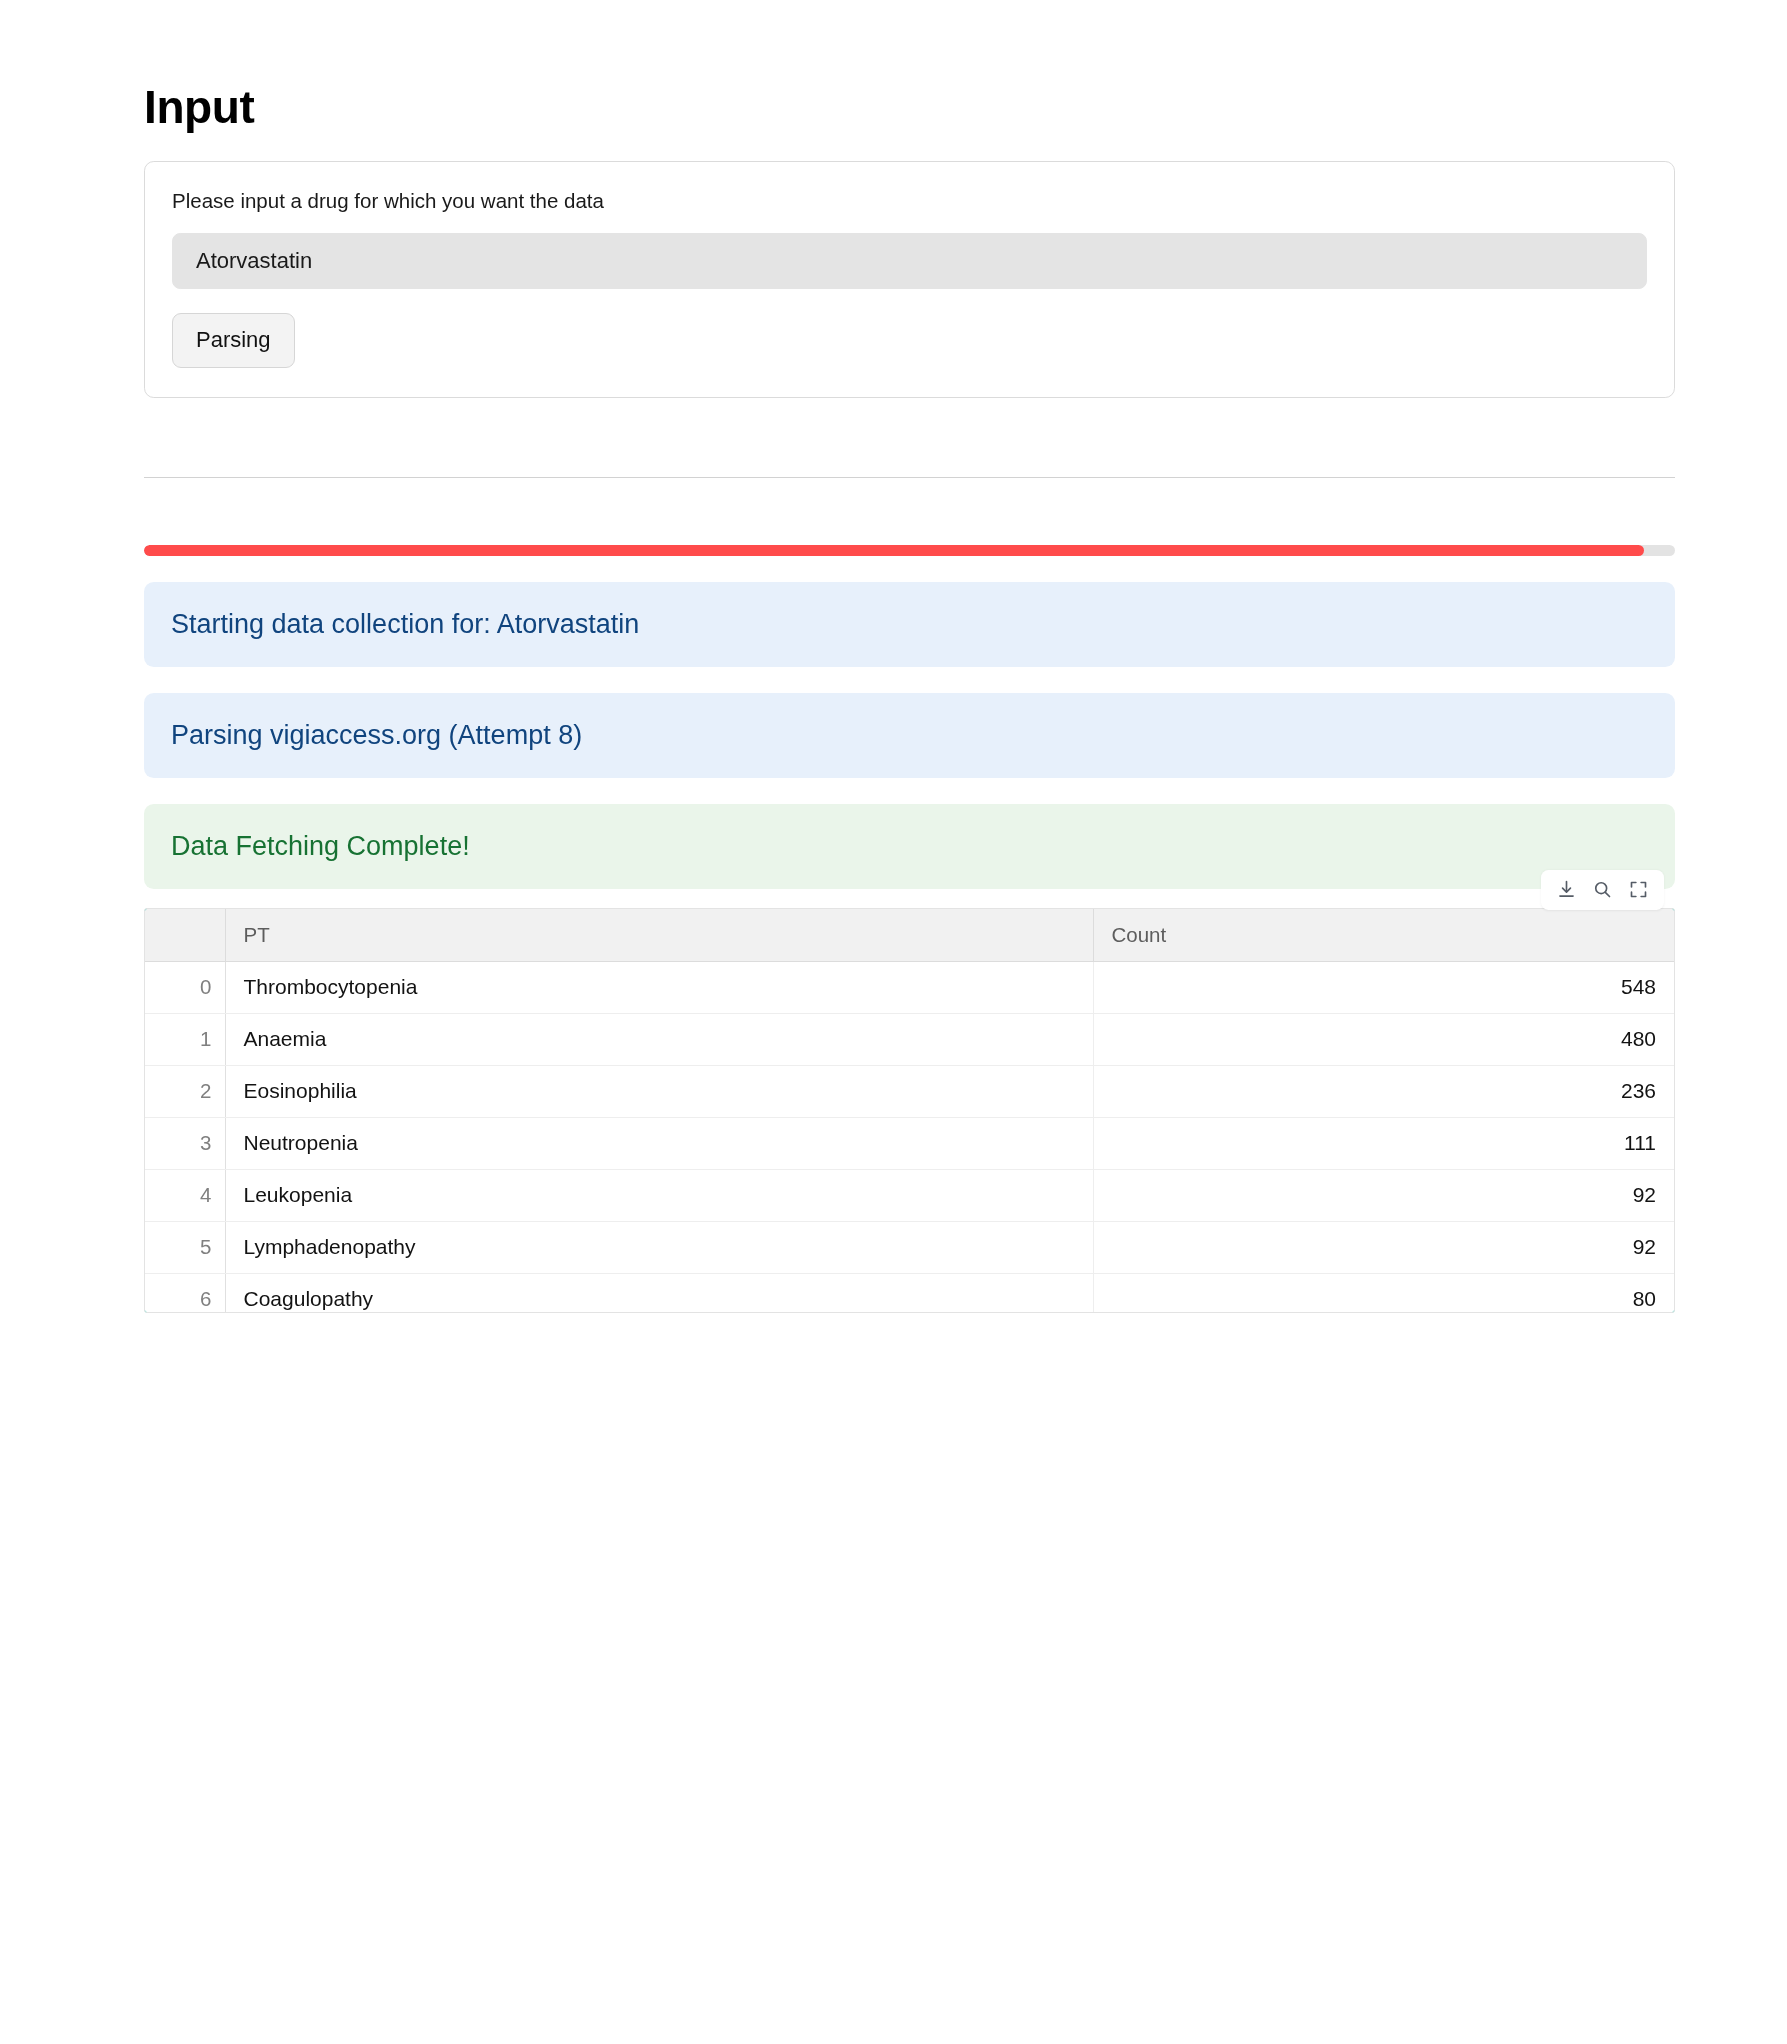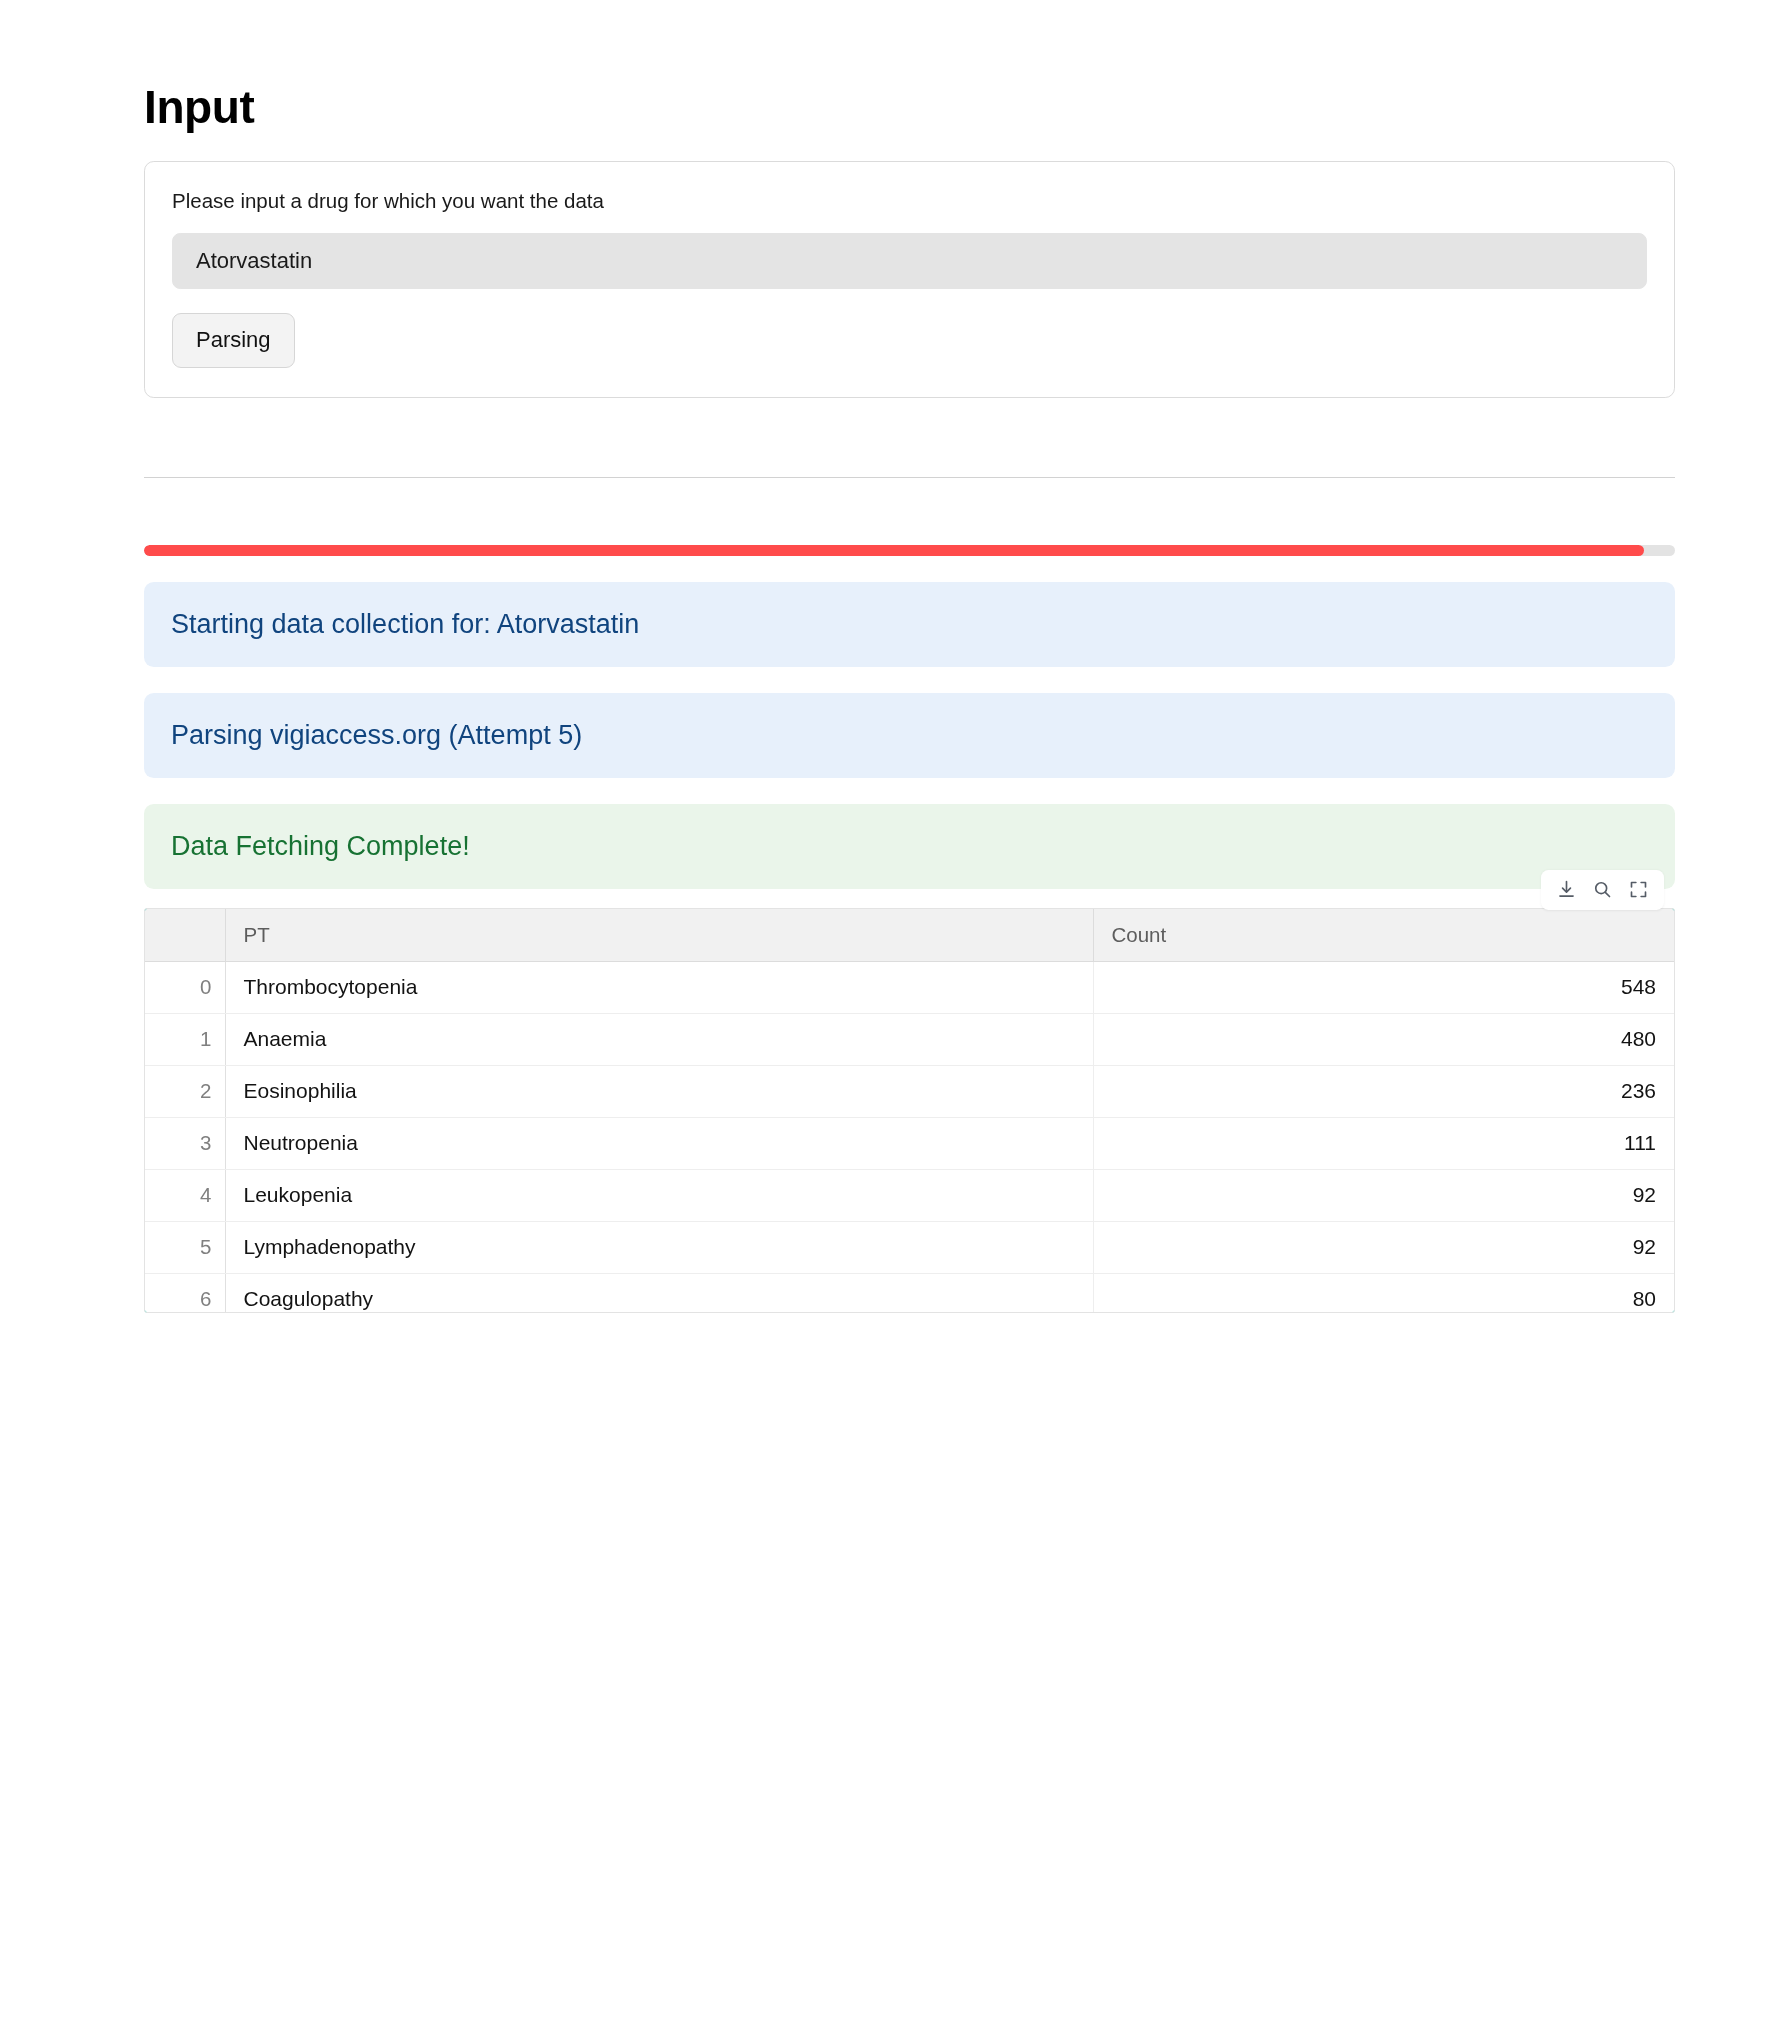--- a/index.html
+++ b/index.html
@@ -251,21 +251,21 @@
       </div>
     </div>
 
     <hr class="divider">
 
     <div class="progress-wrap">
       <div class="progress-fill" id="progress-fill" style="width: 98%;"></div>
     </div>
 
     <div class="alert info">Starting data collection for: Atorvastatin</div>
-    <div class="alert info">Parsing vigiaccess.org (Attempt 5)</div>
+    <div class="alert info">Parsing vigiaccess.org (Attempt 8)</div>
     <div class="alert success">Data Fetching Complete!</div>
 
     <div class="df-block">
 
       <div class="df-toolbar">
         <span class="tb-icon">
           <svg width="21" height="21" viewBox="0 0 24 24" fill="none" stroke="currentColor" stroke-width="1.9" stroke-linecap="round" stroke-linejoin="round">
             <path d="M12 3v11"></path>
             <path d="M7.5 10.5L12 15l4.5-4.5"></path>
             <path d="M4.5 19.5h15"></path>

